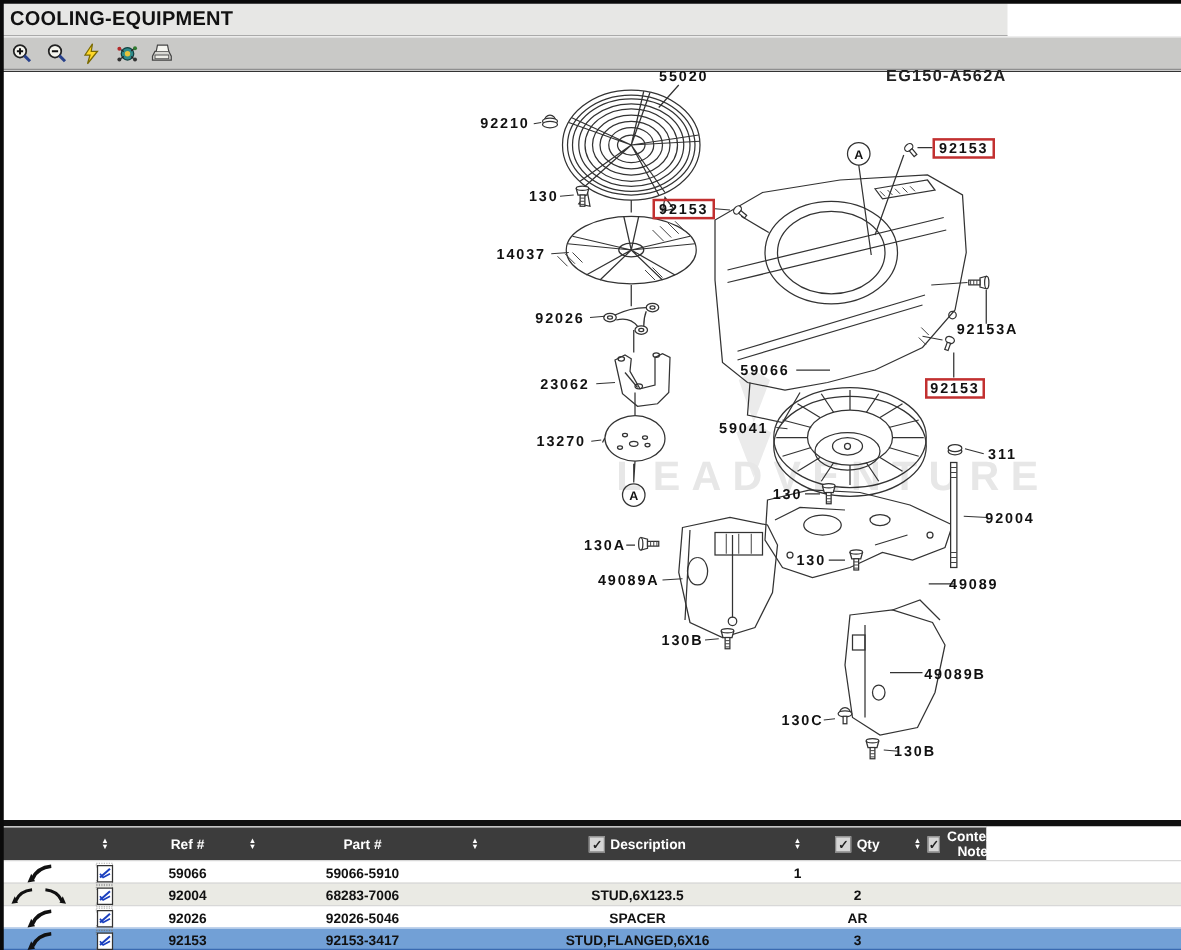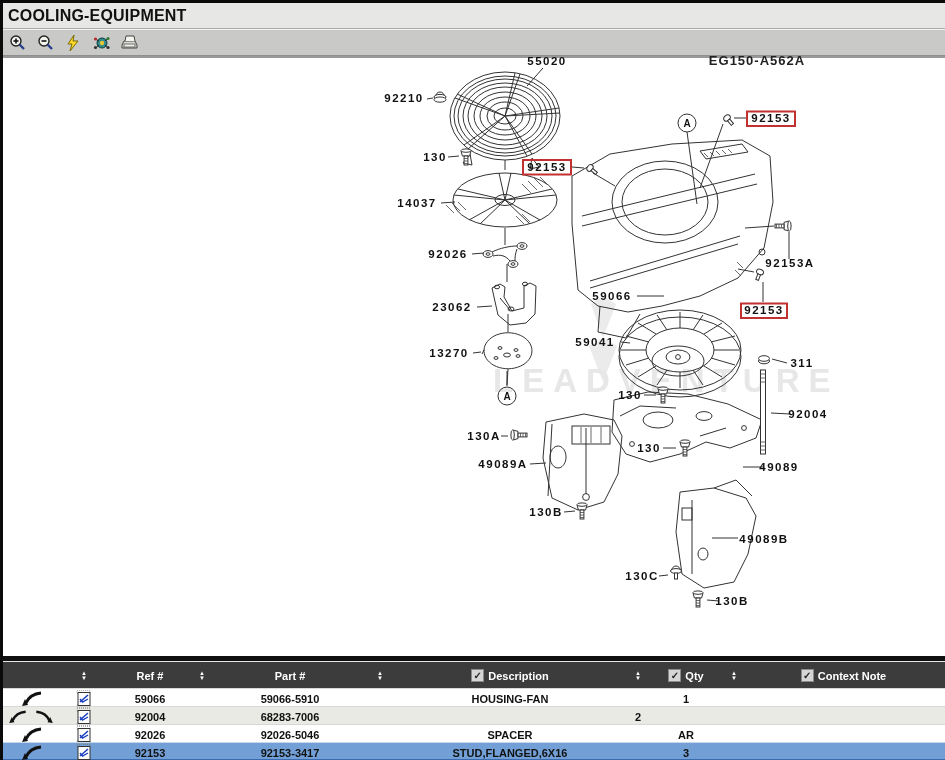--- a/index.html
+++ b/index.html
@@ -2,21 +2,21 @@
 <html><head>
 <meta charset="utf-8">
 <style>
   html,body{margin:0;padding:0;background:#fff;}
   .app{position:relative;width:945px;height:760px;overflow:hidden;background:#fff;
        font-family:"Liberation Sans",sans-serif;}
   .edge-top{position:absolute;left:0;top:0;width:945px;height:3px;background:#0a0a0a;z-index:40;}
   .edge-left{position:absolute;left:0;top:0;width:3px;height:760px;background:#0a0a0a;z-index:40;}
 
   
-  .titlebar{position:absolute;left:0;top:3px;width:945px;height:25px;background:#e7e7e5;
+  .titlebar{position:absolute;left:0;top:3px;width:806px;height:25px;background:#e7e7e5;
             border-bottom:1px solid #aaa;display:flex;align-items:center;}
   .titlebar .t{font-size:16px;font-weight:bold;color:#111;padding-left:8px;letter-spacing:.2px;}
 
   
   .toolbar{position:absolute;left:0;top:29px;width:945px;height:27px;background:#c9c9c7;
            border-top:1px solid #f5f5f5;border-bottom:1px solid #8f8f8f;
            display:flex;align-items:center;gap:6px;padding-left:6px;box-sizing:border-box;}
   .tbtn{width:22px;height:22px;background:transparent;border:none;padding:0;margin:0;
         display:flex;align-items:center;justify-content:center;cursor:pointer;}
 
@@ -33,21 +33,21 @@
   .ln{stroke:#333;stroke-width:1;fill:none;}
   .ln2{stroke:#444;stroke-width:.8;fill:none;}
   .part{stroke:#333;stroke-width:1;fill:#fff;}
   .partn{stroke:#333;stroke-width:1;fill:none;}
   .selbox{fill:none;stroke:#c23030;stroke-width:2;}
 
   
   .table-sep{position:absolute;left:0;top:656px;width:945px;height:5px;background:#101010;}
   .grid-row{display:grid;grid-template-columns:62px 44px 88px 16px 160px 20px 240px 16px 80px 16px 1fr;
             align-items:center;}
-  .thead{position:absolute;left:0;top:661px;width:945px;height:27px;background:#3c3c3c;color:#fff;
+  .thead{position:absolute;left:0;top:661px;width:789px;height:27px;background:#3c3c3c;color:#fff;
          border-top:1px solid #e8e8e8;}
   .thead .hc{font-size:11px;font-weight:bold;text-align:center;display:flex;align-items:center;
              justify-content:center;gap:4px;}
   .sorter{display:inline-flex;flex-direction:column;line-height:5px;font-size:6px;color:#fff;cursor:pointer;}
   .cb{width:11px;height:11px;background:#d6d6d6;border:1px solid #8a8a8a;display:inline-flex;
       align-items:center;justify-content:center;font-size:10px;color:#222;font-weight:bold;cursor:pointer;}
   .tbody{position:absolute;left:0;top:688px;width:945px;}
   .trow{height:18px;font-size:11px;font-weight:bold;color:#111;border-top:1px solid #d8d8d8;box-sizing:border-box;}
   .trow .c{text-align:center;}
   .r-white{background:#ffffff;}
@@ -357,21 +357,20 @@
         <rect x="1" y="14.5" width="13" height="3" fill="none" stroke="#999" stroke-dasharray="1,1" stroke-width=".8"></rect>
         <rect x="2" y="2.5" width="12" height="13" fill="#fff" stroke="#333" stroke-width="1"></rect>
         <path d="M4,12 L12,5" stroke="#1a3fbf" stroke-width="1.6"></path>
         <path d="M4,9 l2.5,3 L12,9" fill="none" stroke="#1a3fbf" stroke-width="1.4"></path>
       </svg>
     </div>
     <div class="c">59066</div>
         <div></div>
     <div class="c">59066-5910</div>
         <div></div>
-    <div class="c">HOUSING-FAN</div>
         <div></div>
     <div class="c">1</div>
         <div></div>
     <div class="c"></div>
   </div>
 
   <div class="trow grid-row r-alt">
     <div class="acell">
       <svg width="26" height="20" viewBox="0 0 30 20">
         <path d="M25,4 Q14,5 10,14" fill="none" stroke="#111" stroke-width="3"></path>
@@ -388,20 +387,21 @@
         <rect x="1" y="14.5" width="13" height="3" fill="none" stroke="#999" stroke-dasharray="1,1" stroke-width=".8"></rect>
         <rect x="2" y="2.5" width="12" height="13" fill="#fff" stroke="#333" stroke-width="1"></rect>
         <path d="M4,12 L12,5" stroke="#1a3fbf" stroke-width="1.6"></path>
         <path d="M4,9 l2.5,3 L12,9" fill="none" stroke="#1a3fbf" stroke-width="1.4"></path>
       </svg>
     </div>
     <div class="c">92004</div>
         <div></div>
     <div class="c">68283-7006</div>
         <div></div>
+    <div class="c">STUD,6X123.5</div>
         <div></div>
     <div class="c">2</div>
         <div></div>
     <div class="c"></div>
   </div>
 
   <div class="trow grid-row r-white">
     <div class="acell">
       <svg width="30" height="20" viewBox="0 0 30 20">
         <path d="M25,4 Q14,5 10,14" fill="none" stroke="#111" stroke-width="3"></path>

